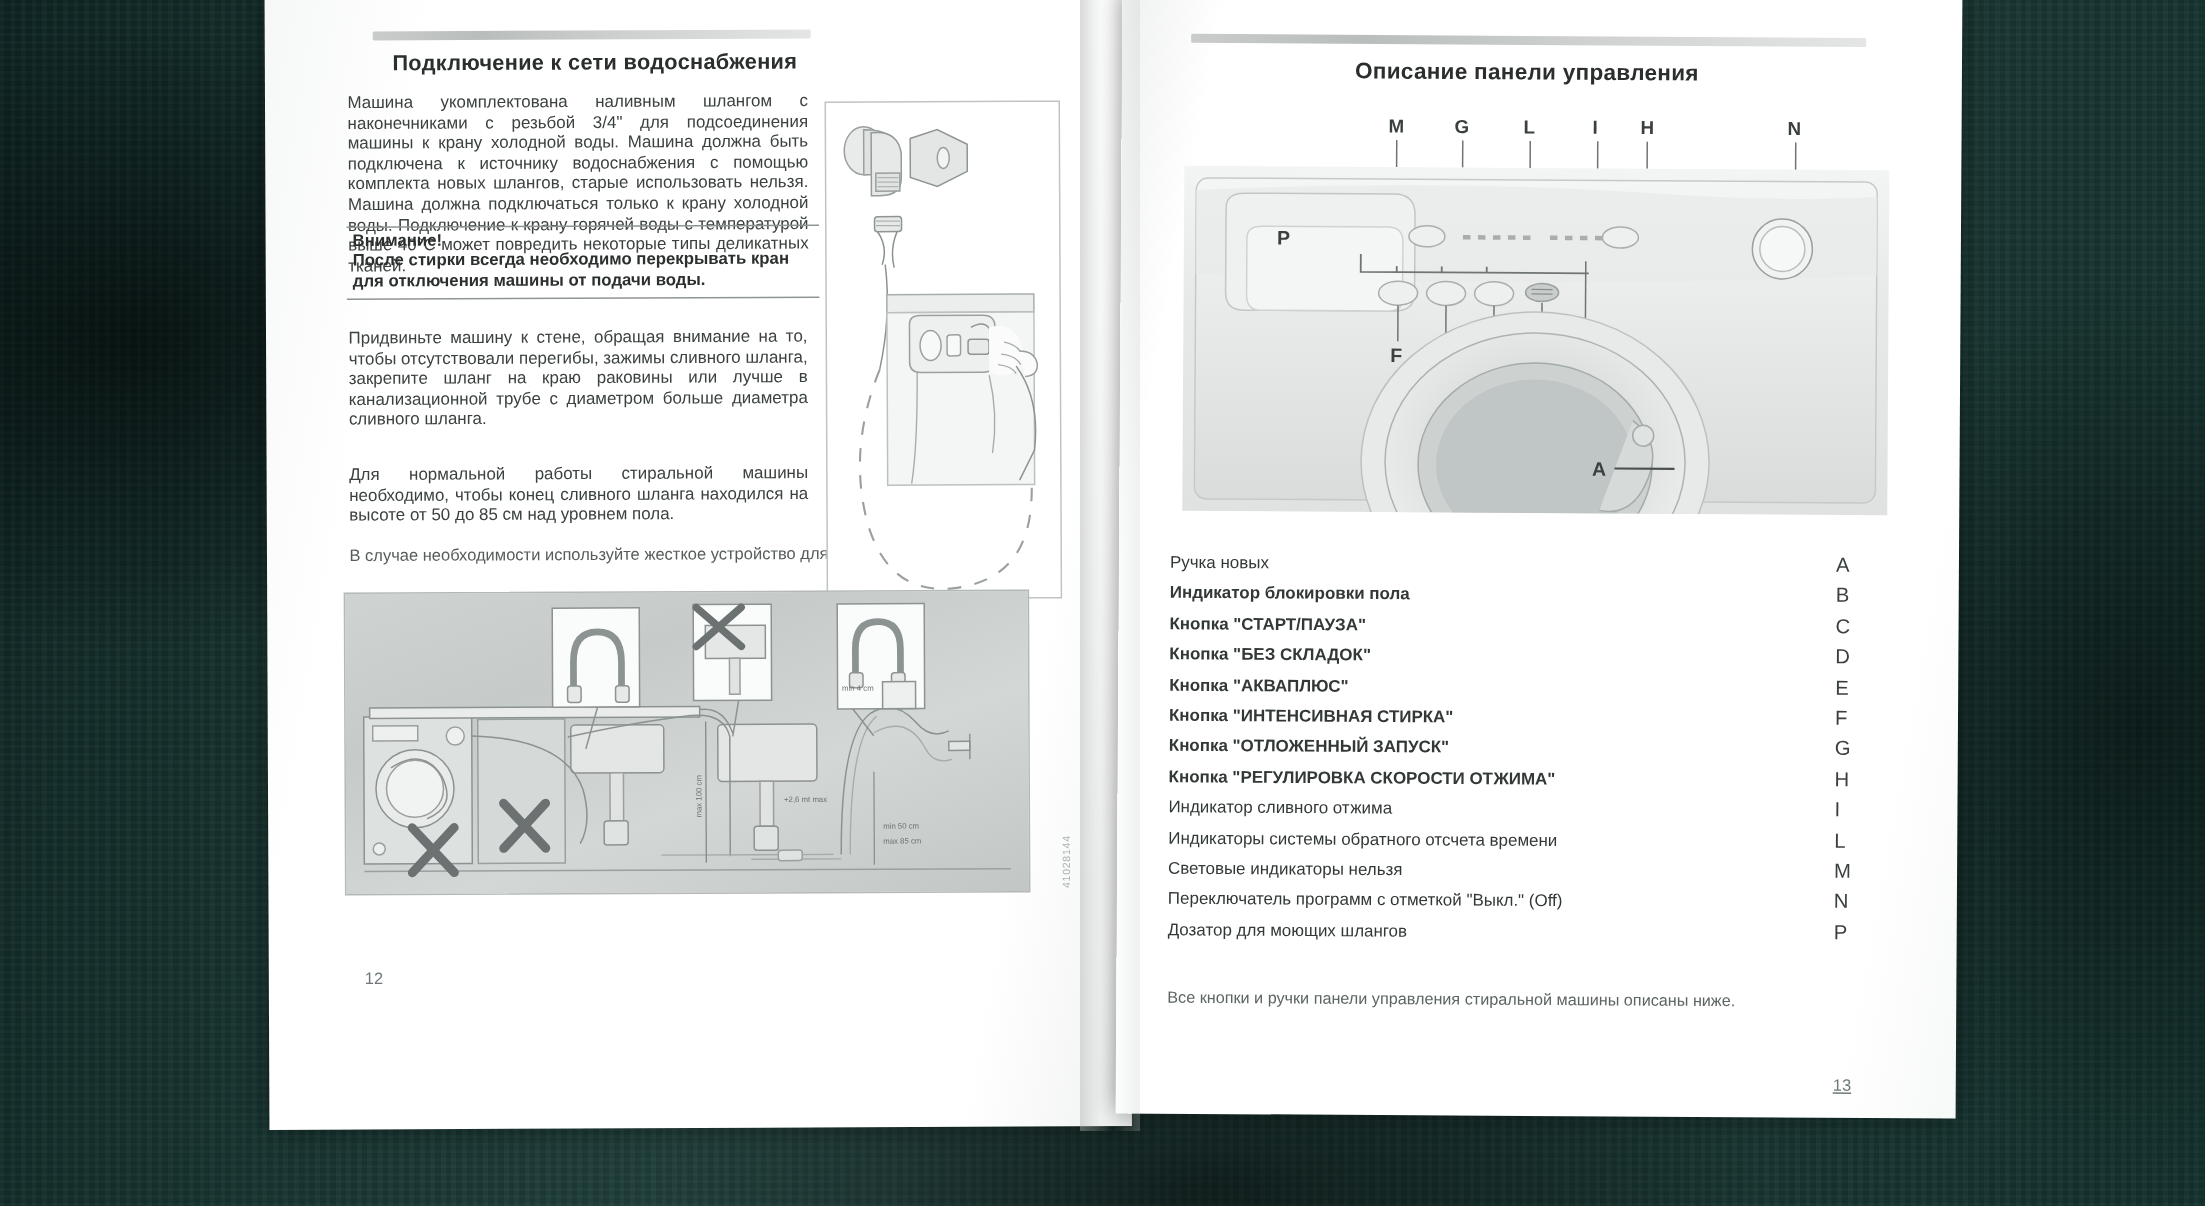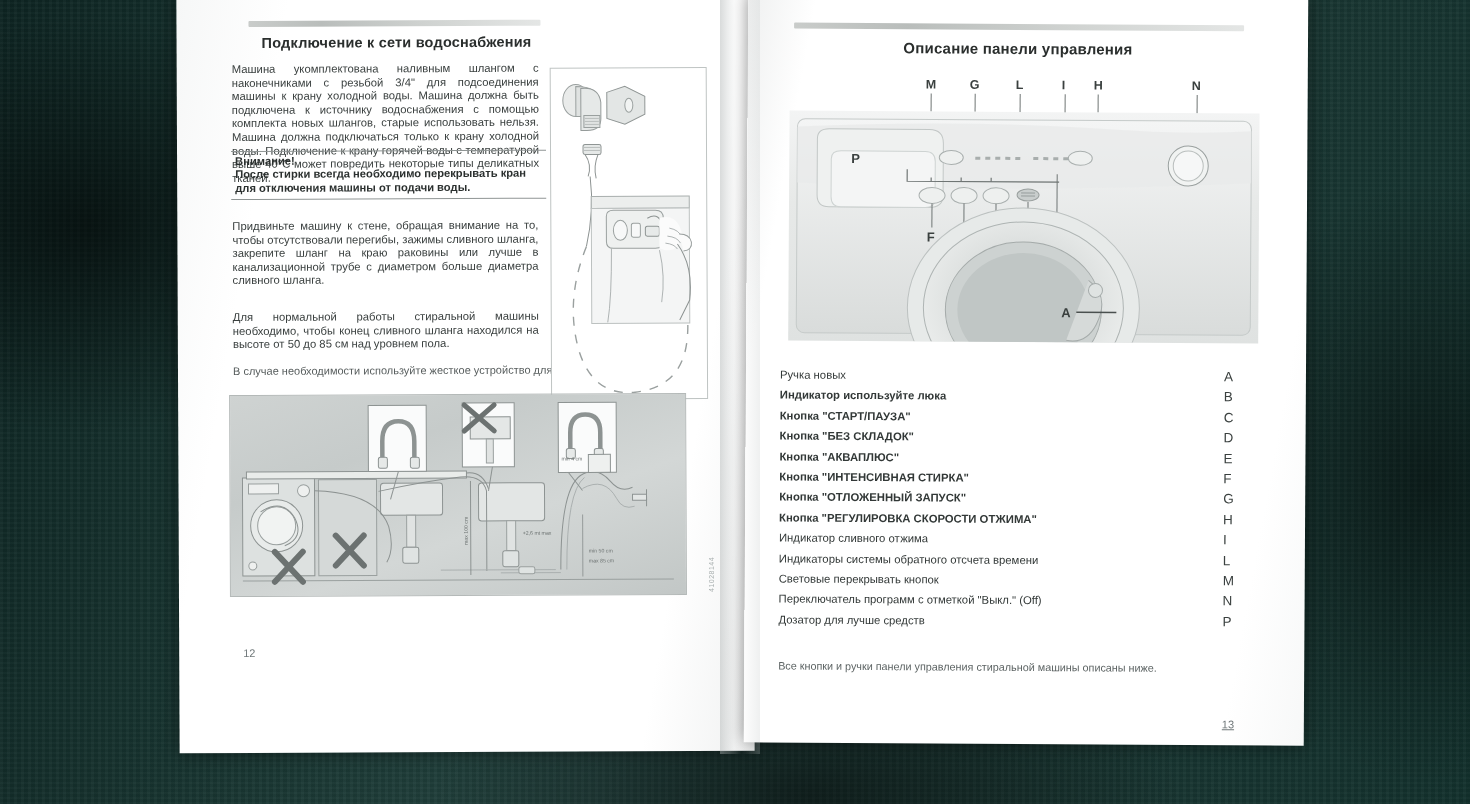--- a/index.html
+++ b/index.html
@@ -405,21 +405,21 @@
           <text x="273" y="205" font-size="13" font-weight="bold" fill="#3a403f" font-family="Liberation Sans, sans-serif">A</text>
         </svg>
       </div>
 
       <div id="legend">
         <div class="legend-row">
           <span class="legend-label plain">Ручка новых</span>
           <span class="legend-letter">A</span>
         </div>
         <div class="legend-row">
-          <span class="legend-label">Индикатор используйте люка</span>
+          <span class="legend-label">Индикатор блокировки пола</span>
           <span class="legend-letter">B</span>
         </div>
         <div class="legend-row">
           <span class="legend-label">Кнопка "СТАРТ/ПАУЗА"</span>
           <span class="legend-letter">C</span>
         </div>
         <div class="legend-row">
           <span class="legend-label">Кнопка "БЕЗ СКЛАДОК"</span>
           <span class="legend-letter">D</span>
         </div>
@@ -441,29 +441,29 @@
         </div>
         <div class="legend-row">
           <span class="legend-label plain">Индикатор сливного отжима</span>
           <span class="legend-letter">I</span>
         </div>
         <div class="legend-row">
           <span class="legend-label plain">Индикаторы системы обратного отсчета времени</span>
           <span class="legend-letter">L</span>
         </div>
         <div class="legend-row">
-          <span class="legend-label plain">Световые перекрывать кнопок</span>
+          <span class="legend-label plain">Световые индикаторы нельзя</span>
           <span class="legend-letter">M</span>
         </div>
         <div class="legend-row">
           <span class="legend-label plain">Переключатель программ с отметкой "Выкл." (Off)</span>
           <span class="legend-letter">N</span>
         </div>
         <div class="legend-row">
-          <span class="legend-label plain">Дозатор для лучше средств</span>
+          <span class="legend-label plain">Дозатор для моющих шлангов</span>
           <span class="legend-letter">P</span>
         </div>
       </div>
 
       <div id="r-foot">Все кнопки и ручки панели управления стиральной машины описаны ниже.</div>
 
       <div class="page-num" id="r-pagenum">13</div>
     </div>
   </div>
 

